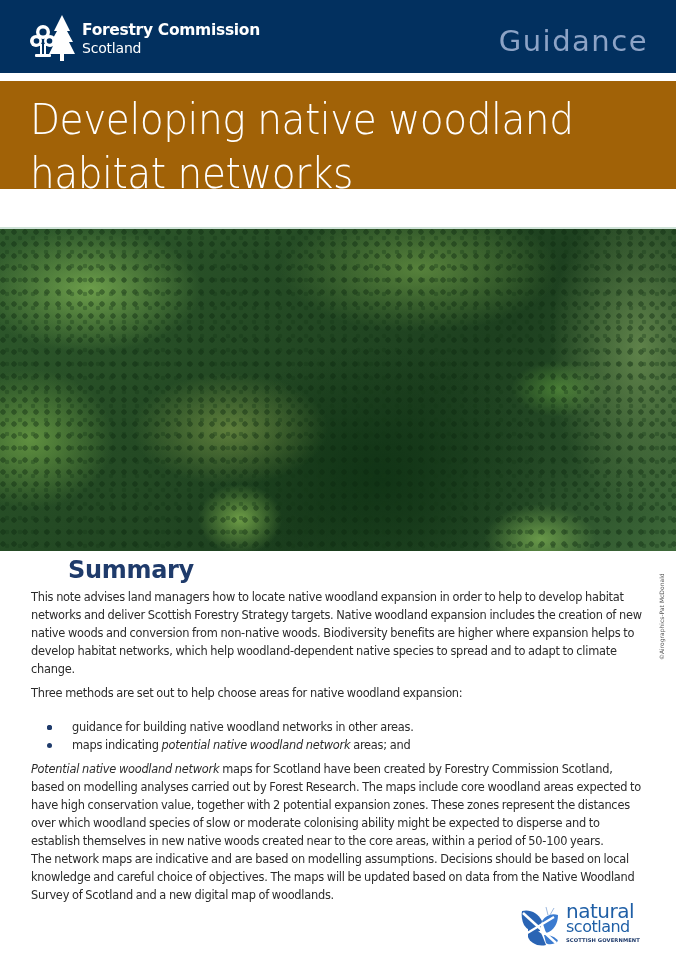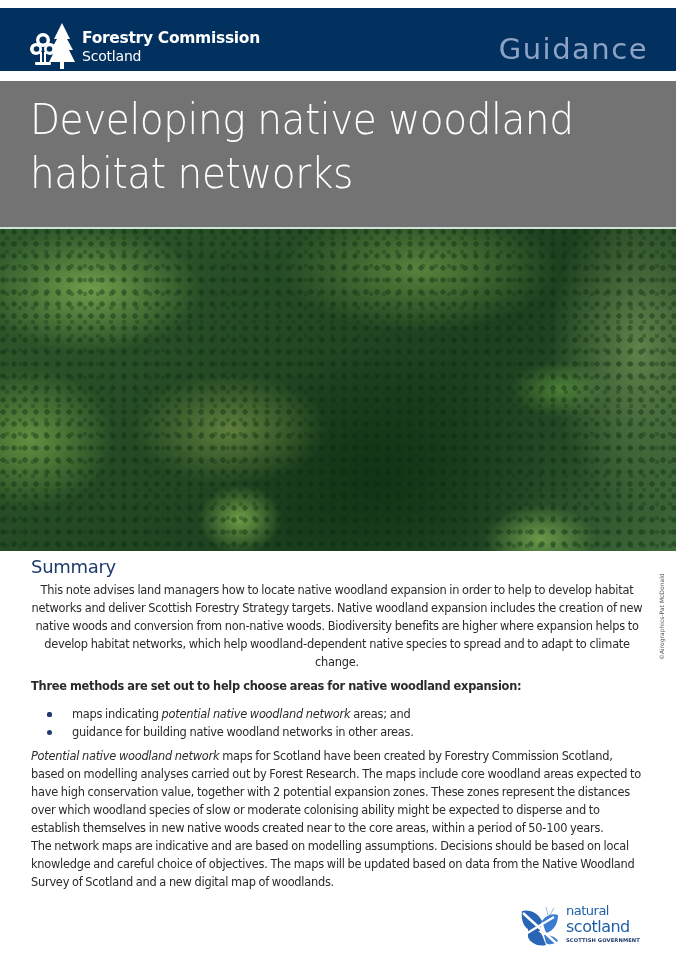--- a/index.html
+++ b/index.html
@@ -1,40 +1,40 @@
 <!DOCTYPE html>
 <html><head>
 <meta charset="utf-8">
 <style>
   * { box-sizing: border-box; margin: 0; padding: 0; }
   html, body { width: 676px; height: 959px; background: #ffffff; overflow: hidden; }
   body { position: relative; font-family: "DejaVu Sans", "Liberation Sans", sans-serif; color: #2a2a2a; }
 
   .top-header {
-    position: absolute; left: 0; top: 8px; width: 676px; height: 63px;
+    position: absolute; left: 0; top: 0; width: 676px; height: 73px;
     background: #02305f;
   }
   .logo {
     position: absolute; left: 30px; top: 14px; display: flex; align-items: center;
   }
   .logo svg { display: block; }
   .logo-text { margin-left: 4px; color: #ffffff; line-height: 1; }
   .logo-line1 { font-family: "DejaVu Sans", sans-serif; font-weight: bold; font-size: 15.5px; letter-spacing: -0.3px; display: block; margin-top: 2px; }
   .logo-line2 { font-family: "DejaVu Sans", sans-serif; font-size: 14px; display: block; margin-top: 2px; letter-spacing: -0.2px; }
 
   .guidance {
     position: absolute; right: 28px; top: 24px; color: #8da3c6;
     font-family: "DejaVu Sans", sans-serif; font-size: 29px; letter-spacing: 1.5px; font-weight: normal;
   }
 
   .divider-white { position: absolute; left: 0; top: 78px; width: 676px; height: 3px; background: #ffffff; }
 
   .title-band {
-    position: absolute; left: 0; top: 81px; width: 676px; height: 146px;
-    background: #737373;
+    position: absolute; left: 0; top: 81px; width: 676px; height: 108px;
+    background: #a16207;
   }
   .title {
     position: absolute; left: 30px; top: 12px; color: #ffffff;
     font-family: "DejaVu Sans", sans-serif; font-weight: 200; font-size: 42px; line-height: 54px;
     letter-spacing: -0.5px;
     transform: scaleX(0.93); transform-origin: left top;
     -webkit-font-smoothing: antialiased;
   }
   .divider-light { position: absolute; left: 0; top: 227px; width: 676px; height: 2px; background: #cfe3d8; }
 
@@ -61,41 +61,41 @@
     opacity: 0.55;
   }
   .photo-credit {
     position: absolute; left: 658px; top: 660px; width: 110px; height: 10px;
     transform: rotate(-90deg); transform-origin: left top;
     font-family: "DejaVu Sans", sans-serif; font-size: 6px; color: #555555; white-space: nowrap;
   }
 
   .content { position: absolute; left: 31px; top: 556px; width: 612px; }
   .summary-heading {
-    font-family: "DejaVu Sans", sans-serif; font-weight: normal; font-size: 18px; color: #1f3b6b;
-    letter-spacing: -0.3px; margin-bottom: 4px;
+    font-family: "DejaVu Sans", sans-serif; font-weight: bold; font-size: 24px; color: #1f3b6b;
+    letter-spacing: -0.3px; margin-bottom: 4px; margin-left: 37px;
   }
   .para {
     font-family: "DejaVu Sans", sans-serif; font-size: 11.4px; line-height: 18px; color: #2b2b2b;
     letter-spacing: -0.25px; word-spacing: -0.5px;
   }
-  .p1 { margin-bottom: 6px; text-align: center; }
-  .p2-intro { margin-bottom: 10px; font-weight: bold; }
+  .p1 { margin-bottom: 6px; }
+  .p2-intro { margin-bottom: 16px; }
   .bullets { list-style: none; margin-bottom: 6px; }
   .bullets li { position: relative; padding-left: 41px; }
   .bullets li .dot {
     position: absolute; left: 16px; top: 7px; width: 5px; height: 5px; border-radius: 50%;
     background: #1f3b6b;
   }
   .p3 { }
   em { font-style: italic; }
 
   .ns-logo { position: absolute; left: 520px; top: 903px; width: 122px; height: 46px; }
   .ns-text { position: absolute; left: 46px; top: 0; color: #1f5fa6; font-family: "DejaVu Sans", sans-serif; }
-  .ns-line1 { display: block; font-size: 13px; line-height: 16px; letter-spacing: -0.5px; }
+  .ns-line1 { display: block; font-size: 20px; line-height: 16px; letter-spacing: -0.5px; }
   .ns-line2 { display: block; font-size: 16px; line-height: 16px; letter-spacing: -0.5px; }
   .ns-line3 { display: block; font-size: 5.2px; line-height: 8px; color: #1f3b6b; font-weight: bold; letter-spacing: 0.1px; margin-top: 1px; }
 </style>
 </head>
 <body>
 
 <div class="top-header">
   <div class="logo">
     <svg width="48" height="48" viewBox="0 0 48 48">
 
@@ -140,25 +140,25 @@
 <div class="content">
   <h2 class="summary-heading">Summary</h2>
   <p class="para p1">This note advises land managers how to locate native woodland expansion in order to help to develop habitat networks and deliver Scottish Forestry Strategy targets. Native woodland expansion includes the creation of new native woods and conversion from non-native woods. Biodiversity benefits are higher where expansion helps to develop habitat networks, which help woodland-dependent native species to spread and to adapt to climate change.</p>
   <p class="para p2-intro">Three methods are set out to help choose areas for native woodland expansion:</p>
   <ul class="bullets para">
     <li>
       <span class="dot"></span>
     </li>
     <li>
       <span class="dot"></span>
-      <span>maps indicating </span><em>potential native woodland network</em><span> areas; and</span>
+      <span>guidance for building native woodland networks in other areas.</span>
     </li>
     <li>
       <span class="dot"></span>
-      <span>guidance for building native woodland networks in other areas.</span>
+      <span>maps indicating </span><em>potential native woodland network</em><span> areas; and</span>
     </li>
   </ul>
   <p class="para p3"><em>Potential native woodland network</em><span> maps for Scotland have been created by Forestry Commission Scotland, based on modelling analyses carried out by Forest Research. The maps include core woodland areas expected to have high conservation value, together with 2 potential expansion zones. These zones represent the distances over which woodland species of slow or moderate colonising ability might be expected to disperse and to establish themselves in new native woods created near to the core areas, within a period of 50-100 years.</span></p>
   <p class="para p4">The network maps are indicative and are based on modelling assumptions. Decisions should be based on local knowledge and careful choice of objectives. The maps will be updated based on data from the Native Woodland Survey of Scotland and a new digital map of woodlands.</p>
 </div>
 
 <div class="ns-logo">
   <svg width="44" height="42" viewBox="0 0 44 42" style="position:absolute;left:0;top:2px;">
     <path d="M2,6 C10,4 18,8 22,16 L20,26 C14,28 8,26 4,20 C2,16 1,10 2,6 Z" fill="#2a64b4"></path>
     <path d="M8,24 C14,24 20,26 22,30 L26,40 C18,42 10,38 8,32 Z" fill="#2a64b4"></path>

